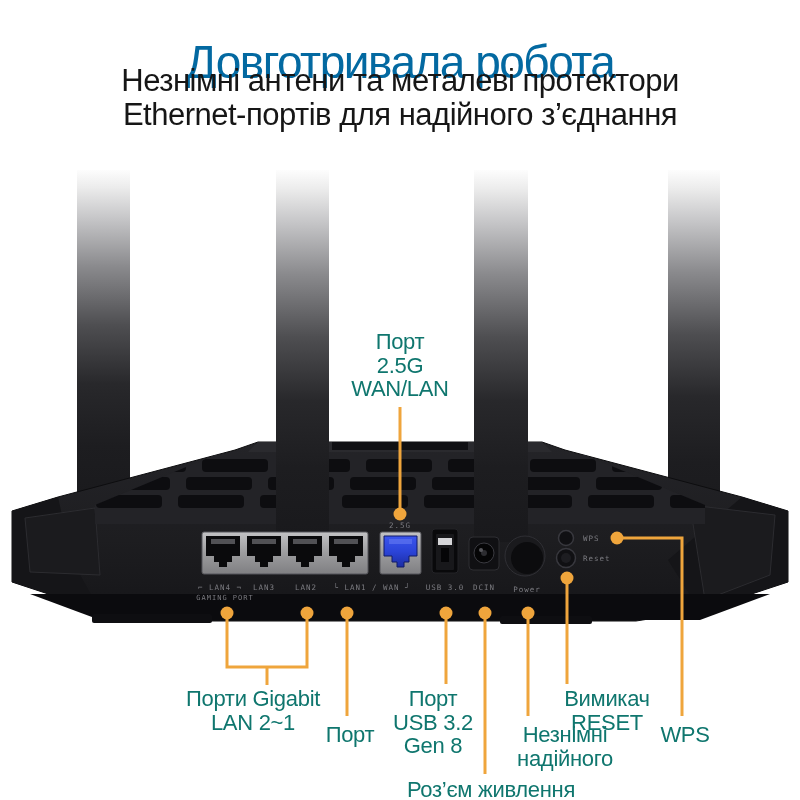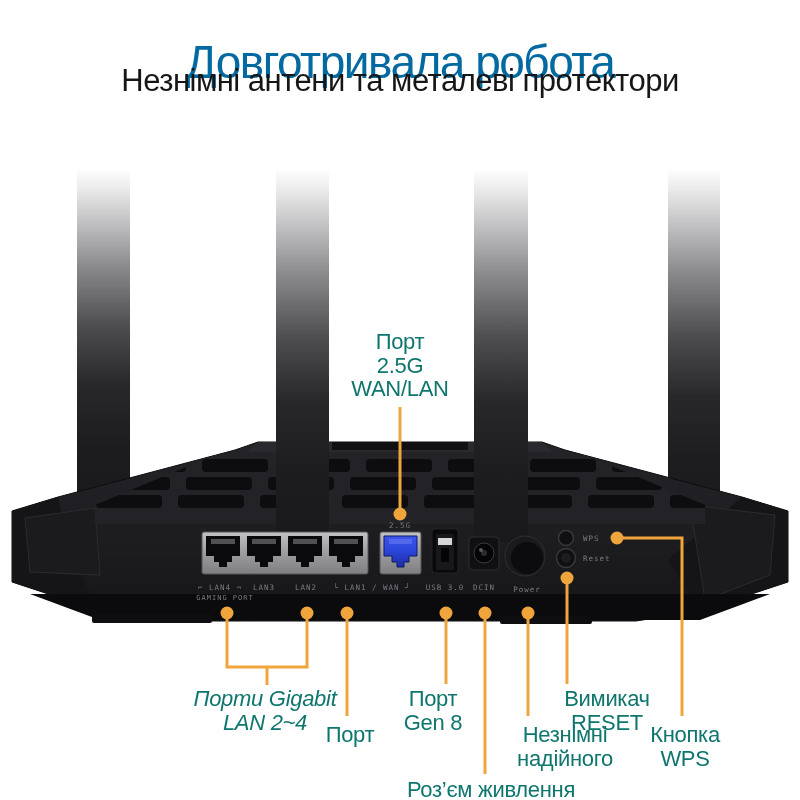--- a/index.html
+++ b/index.html
@@ -28,20 +28,21 @@
   svg text.chassis-sm { font-size:7px; }
 </style>
 </head>
 <body>
 
 <div class="stage">
 
   <h1 class="title">Довготривала робота</h1>
   <div class="subtitle">
     <span style="display:block">Незнімні антени та металеві протектори</span>
+    <span style="display:block">Ethernet-портів для надійного з’єднання</span>
   </div>
 
   <svg class="router-svg" viewBox="0 0 800 800">
     <defs>
       <linearGradient id="antGrad" x1="0" y1="0" x2="0" y2="1">
         <stop offset="0" stop-color="#fdfdfd"></stop>
         <stop offset="0.05" stop-color="#ececec"></stop>
         <stop offset="0.14" stop-color="#c6c6c8"></stop>
         <stop offset="0.28" stop-color="#8a8a8d"></stop>
         <stop offset="0.45" stop-color="#4e4e51"></stop>
@@ -192,45 +193,45 @@
       <circle cx="617" cy="538" r="6.5"></circle>
     </g>
   </svg>
 
   <div class="callout-label" style="left:320px; top:330px; width:160px;">
     <span>Порт</span>
     <span>2.5G</span>
     <span>WAN/LAN</span>
   </div>
 
-  <div class="callout-label" style="left:180px; top:687px; width:170px;font-style:italic;">
+  <div class="callout-label" style="left:168px; top:687px; width:170px;">
     <span>Порти Gigabit</span>
-    <span>LAN 2~4</span>
+    <span>LAN 2~1</span>
   </div>
 
   <div class="callout-label" style="left:275px; top:723px; width:150px;">
     <span>Порт</span>
   </div>
 
   <div class="callout-label" style="left:363px; top:687px; width:140px;">
     <span>Порт</span>
+    <span>USB 3.2</span>
     <span>Gen 8</span>
   </div>
 
   <div class="callout-label" style="left:391px; top:778px; width:200px;">
     <span>Роз’єм живлення</span>
   </div>
 
   <div class="callout-label" style="left:490px; top:723px; width:150px;">
     <span>Незнімні</span>
     <span>надійного</span>
   </div>
 
   <div class="callout-label" style="left:527px; top:687px; width:160px;">
     <span>Вимикач RESET</span>
   </div>
 
   <div class="callout-label" style="left:615px; top:723px; width:140px;">
-    <span>Кнопка</span>
     <span>WPS</span>
   </div>
 
 </div>
 
 </body></html>

